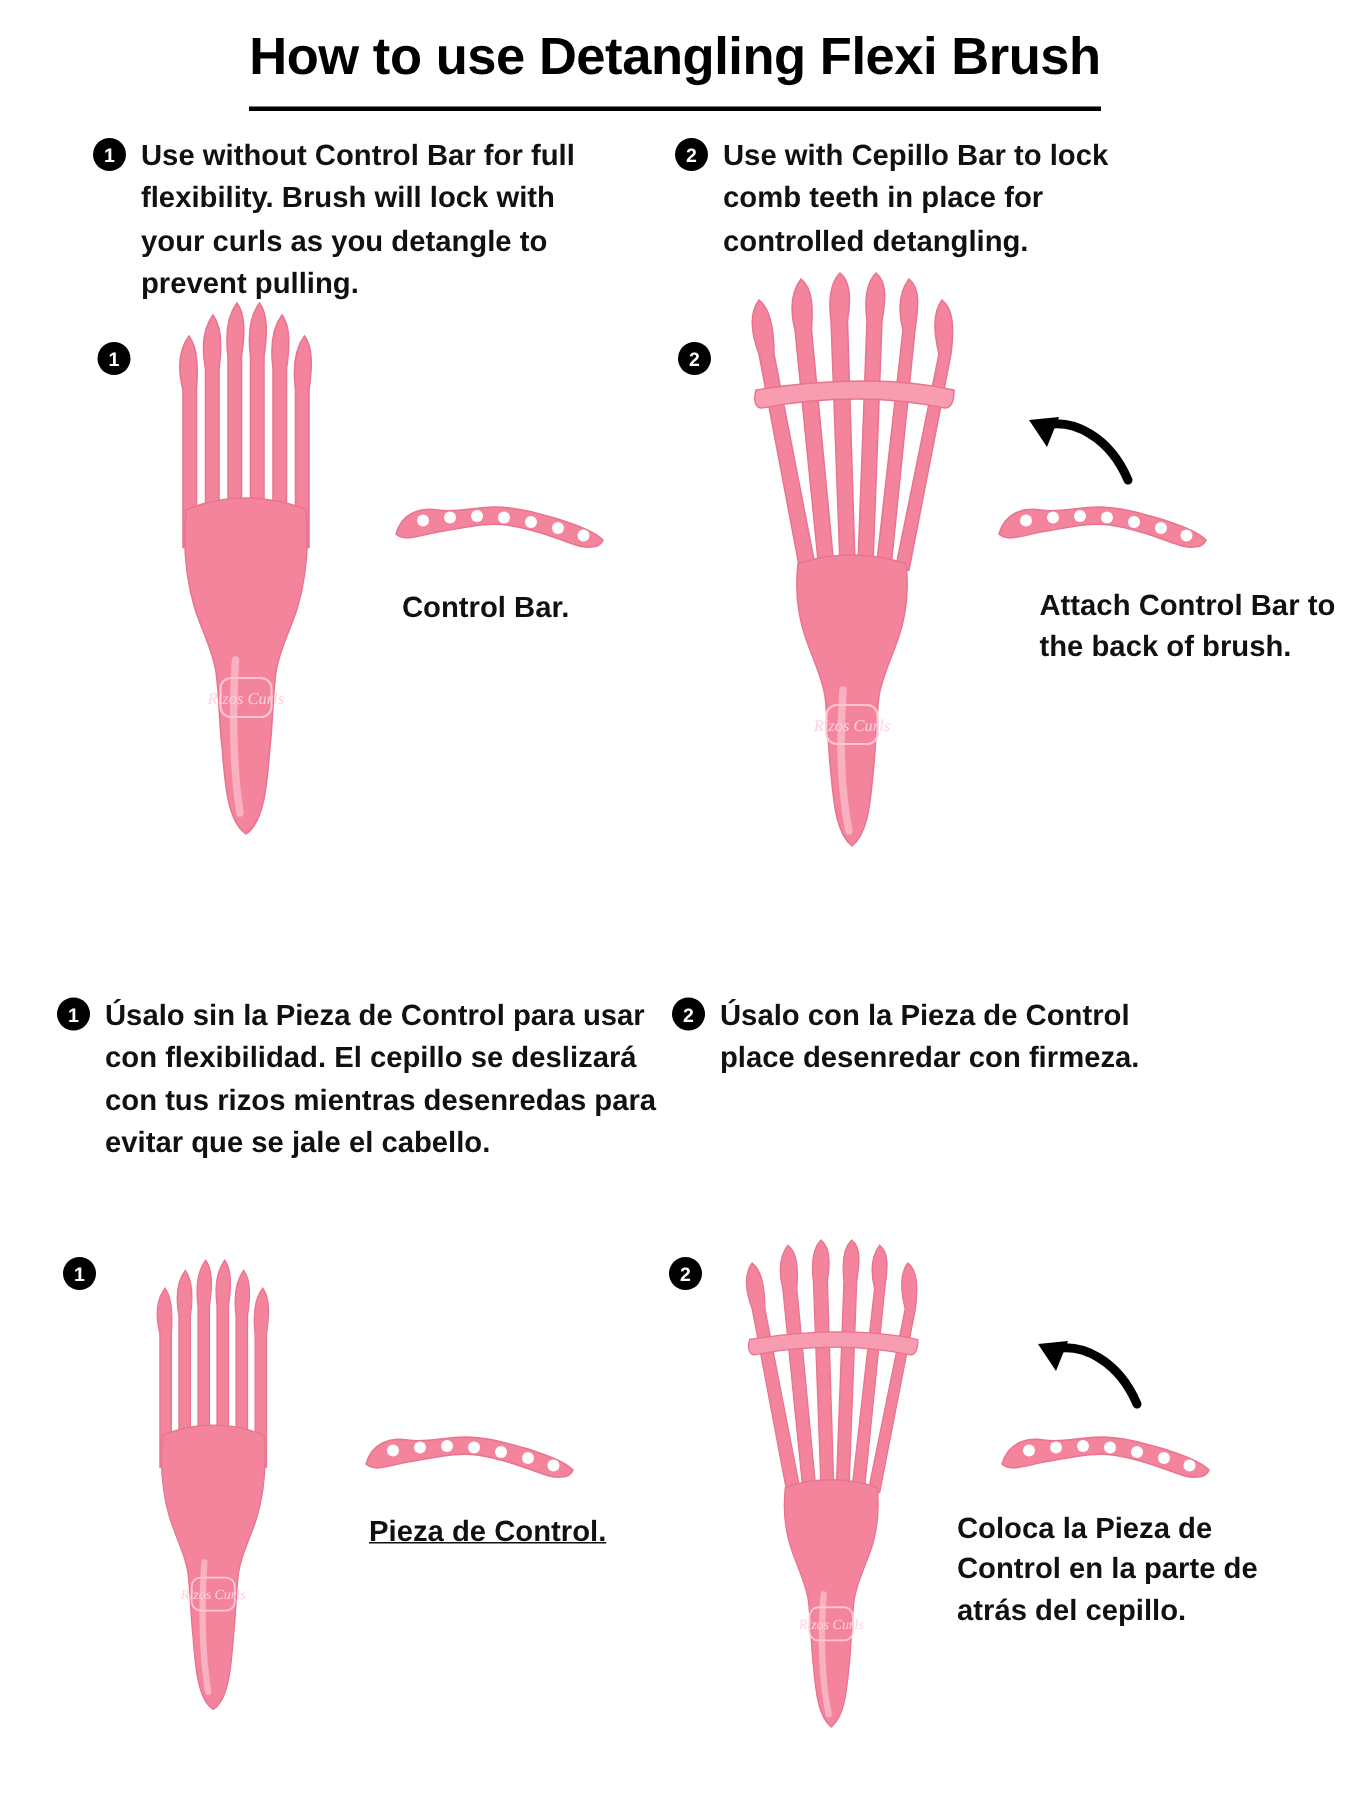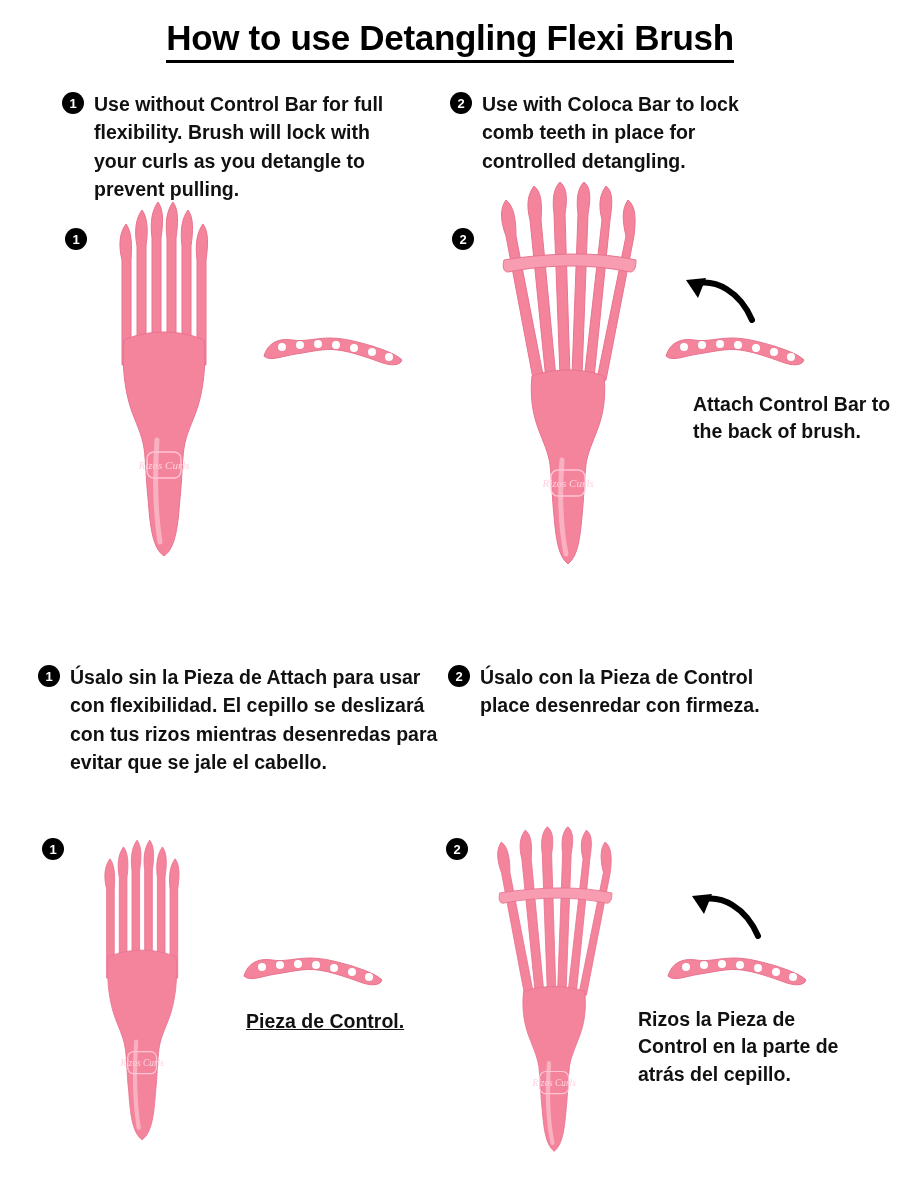--- a/index.html
+++ b/index.html
@@ -28,21 +28,21 @@
     left: 0;
     width: 900px;
     text-align: center;
     font-weight: bold;
     font-size: 35px;
     letter-spacing: -0.3px;
     color: #000;
   }
   .heading span.ul {
     border-bottom: 3px solid #000;
-    padding-bottom: 2px;
+    padding-bottom: 13px;
     display: inline-block;
   }
   #heading-en { top: 18px; }
   #heading-es { top: 595px; }
 
   
   .step-text {
     position: absolute;
     font-size: 19.5px;
     font-weight: bold;
@@ -133,21 +133,21 @@
   <div class="heading" id="heading-en">
     <span class="ul">How to use Detangling Flexi Brush</span>
   </div>
 
   <div class="step-text" id="step-en-1">
     <span class="badge">1</span>
     <span class="body">Use without Control Bar for full flexibility. Brush will lock with your curls as you detangle to prevent pulling.</span>
   </div>
   <div class="step-text" id="step-en-2">
     <span class="badge">2</span>
-    <span class="body">Use with Coloca Bar to lock comb teeth in place for controlled detangling.</span>
+    <span class="body">Use with Cepillo Bar to lock comb teeth in place for controlled detangling.</span>
   </div>
 
   <div class="badge badge-float" id="badge-brush-en-1">1</div>
   <div class="badge badge-float" id="badge-brush-en-2">2</div>
 
   <div class="art" id="art-en-brush1">
     <svg width="130" height="390" viewBox="0 0 130 390" xmlns="http://www.w3.org/2000/svg">
       <g stroke="#e8748f" stroke-width="1" fill="#f4839c">
 
         <path d="M22 70 C18 54 20 42 26 34 C32 42 32 56 31 70 L31 175 L22 175 Z"></path>
@@ -186,20 +186,21 @@
           <circle cx="42" cy="15" r="4"></circle>
         <circle cx="60" cy="14" r="4"></circle>
           <circle cx="78" cy="15" r="4"></circle>
         <circle cx="96" cy="18" r="4"></circle>
           <circle cx="114" cy="22" r="4"></circle>
         <circle cx="131" cy="27" r="4"></circle>
       </g>
     </svg>
   </div>
 
+  <div class="caption" id="cap-en-control">Control Bar.</div>
 
   <div class="art" id="art-en-brush2">
     <svg width="170" height="400" viewBox="0 0 170 400" xmlns="http://www.w3.org/2000/svg">
       <g stroke="#e8748f" stroke-width="1" fill="#f4839c">
 
         <path d="M22 56 C16 40 16 28 22 20 C30 26 32 40 32 56 L60 200 L50 204 Z"></path>
         <path d="M46 40 C42 24 44 14 50 6 C58 12 58 26 57 40 L72 198 L62 200 Z"></path>
         <path d="M70 34 C68 18 70 8 76 2 C84 8 83 22 81 34 L86 196 L76 196 Z"></path>
         <path d="M94 34 C92 18 94 8 100 2 C108 8 106 22 104 34 L98 196 L88 196 Z"></path>
         <path d="M118 40 C114 24 116 14 122 6 C130 12 128 26 126 40 L110 198 L100 200 Z"></path>
@@ -250,21 +251,21 @@
         <circle cx="131" cy="27" r="4"></circle>
       </g>
     </svg>
   </div>
 
   <div class="caption" id="cap-en-attach">Attach Control Bar to the back of brush.</div>
 
 
   <div class="step-text" id="step-es-1">
     <span class="badge">1</span>
-    <span class="body"> Úsalo sin la Pieza de Attach para usar con flexibilidad. El cepillo se deslizará con tus rizos mientras desenredas para evitar que se jale el cabello.</span>
+    <span class="body"> Úsalo sin la Pieza de Control para usar con flexibilidad. El cepillo se deslizará con tus rizos mientras desenredas para evitar que se jale el cabello.</span>
   </div>
   <div class="step-text" id="step-es-2">
     <span class="badge">2</span>
     <span class="body">Úsalo con la Pieza de Control place desenredar con firmeza.</span>
   </div>
 
   <div class="badge badge-float" id="badge-brush-es-1">1</div>
   <div class="badge badge-float" id="badge-brush-es-2">2</div>
 
   <div class="art" id="art-es-brush1">
@@ -360,15 +361,15 @@
           <circle cx="42" cy="15" r="4"></circle>
         <circle cx="60" cy="14" r="4"></circle>
           <circle cx="78" cy="15" r="4"></circle>
         <circle cx="96" cy="18" r="4"></circle>
           <circle cx="114" cy="22" r="4"></circle>
         <circle cx="131" cy="27" r="4"></circle>
       </g>
     </svg>
   </div>
 
-  <div class="caption" id="cap-es-attach">Rizos la Pieza de Control en la parte de atrás del cepillo.</div>
+  <div class="caption" id="cap-es-attach">Coloca la Pieza de Control en la parte de atrás del cepillo.</div>
 
 </div>
 
 </body></html>

